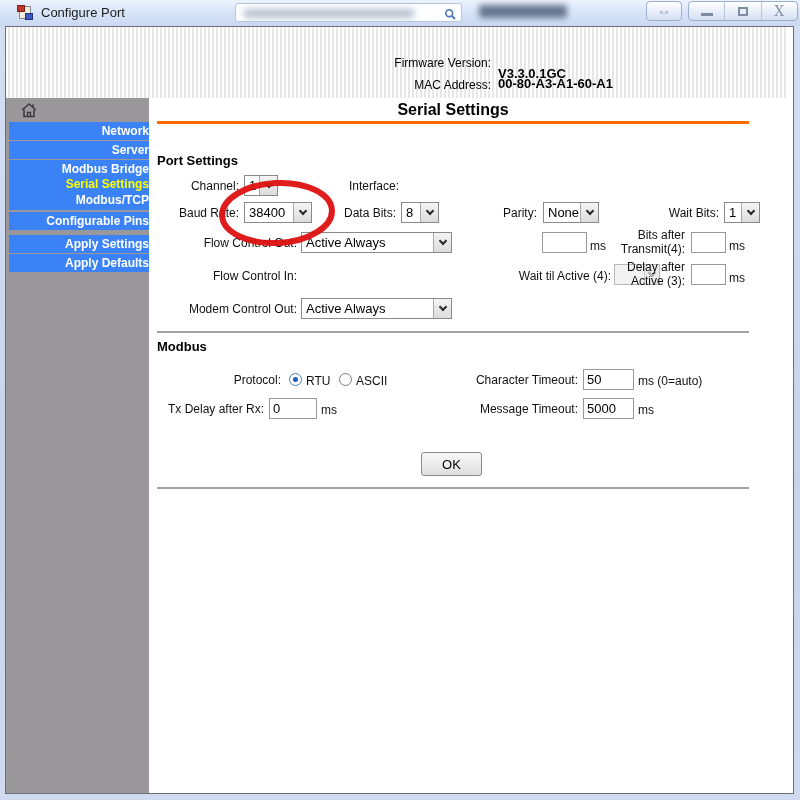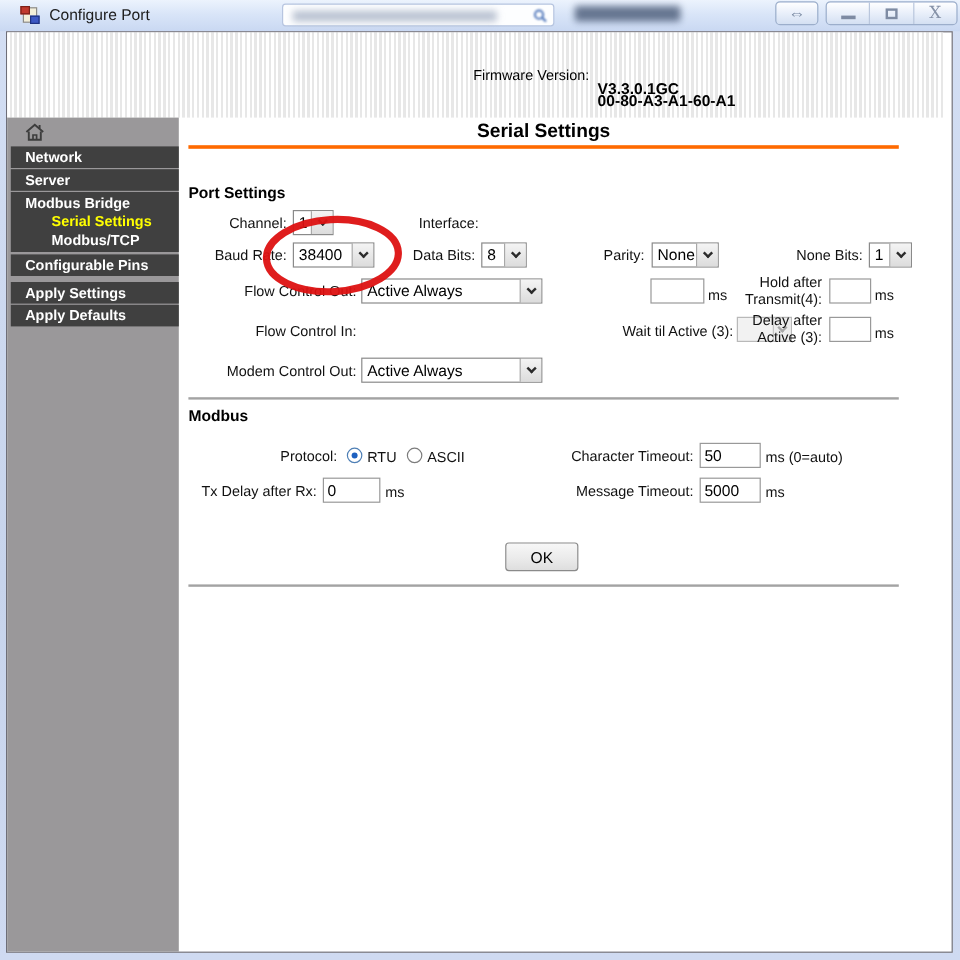--- a/index.html
+++ b/index.html
@@ -47,22 +47,22 @@
   }
   .stripes {
     position:absolute; left:0; top:0; width:780px; height:71px;
     background:repeating-linear-gradient(90deg,#ffffff 0px,#ffffff 2px,#e7e7e7 2px,#e7e7e7 4px);
   }
   .hdr-label { position:absolute; font-size:12px; color:#000; text-align:right; }
   .hdr-value { position:absolute; font-size:13px; font-weight:bold; color:#000; }
   
   .sidebar-bg { position:absolute; left:0; top:71px; width:143px; height:695px; background:#9a989a; }
   .side-item {
-    position:absolute; left:3px; width:140px; background:#404040; color:#ffffff;
-    font-size:12px; font-weight:bold; padding:2px 0 16px 12px; cursor:default;
+    position:absolute; left:3px; width:140px; background:#3b82f6; color:#ffffff;
+    font-size:12px; font-weight:bold; padding:2px 0 16px 12px; cursor:default;text-align:right;
   }
   .home-row { position:absolute; left:3px; top:74px; width:140px; height:20px; }
   .sub-item { font-size:12px; font-weight:bold; padding-left:22px; color:#ffffff; line-height:16px; }
   .sub-sel { color:#ffff00; }
   
   .page-title { position:absolute; left:150px; top:74px; width:594px; text-align:center; font-size:16px; font-weight:bold; color:#000; }
   .orange-rule { position:absolute; left:151px; top:94px; width:592px; height:3px; background:#ff6a00; }
   .gray-rule { position:absolute; left:151px; height:2px; width:592px; background:#a3a3a3; }
   .sect-head { position:absolute; font-size:13px; font-weight:bold; color:#000; }
   .lbl { position:absolute; font-size:12px; color:#111; text-align:right; }
@@ -123,20 +123,21 @@
           <span class="close-x">X</span>
         </div>
     </div>
   </div>
 
   <div class="inner">
 
     <div class="stripes">
       <div class="hdr-label" style="left:255px; top:29px; width:230px;">Firmware Version:</div>
       <div class="hdr-value" style="left:492px; top:27px;margin-top:12px;">V3.3.0.1GC</div>
+      <div class="hdr-label" style="left:255px; top:51px; width:230px;">MAC Address:</div>
       <div class="hdr-value" style="left:492px; top:49px;">00-80-A3-A1-60-A1</div>
     </div>
 
     <div class="sidebar-bg"></div>
     <div class="home-row">
       <span style="position:absolute;left:11px;top:1px;">
         <svg width="18" height="17" viewBox="0 0 18 17">
             <path d="M2 8 L9 2 L16 8" fill="none" stroke="#3d3d3d" stroke-width="1.6"></path>
             <path d="M4 7.5 V14.5 H14 V7.5" fill="none" stroke="#3d3d3d" stroke-width="1.6"></path>
             <path d="M7.5 14.5 V10.5 H10.5 V14.5" fill="none" stroke="#3d3d3d" stroke-width="1.4"></path>
@@ -183,46 +184,46 @@
           <i class="chev"></i>
         </span>
     </div>
     <div class="lbl" style="left:460px; top:179px; width:71px;">Parity:</div>
     <div class="dd" style="left:537px; top:175px; width:56px;">
       <span class="txt">None</span>
       <span class="btn">
           <i class="chev"></i>
         </span>
     </div>
-    <div class="lbl" style="left:640px; top:179px; width:73px;">None Bits:</div>
+    <div class="lbl" style="left:640px; top:179px; width:73px;">Wait Bits:</div>
     <div class="dd" style="left:718px; top:175px; width:36px;">
       <span class="txt">1</span>
       <span class="btn">
           <i class="chev"></i>
         </span>
     </div>
 
     <div class="lbl" style="left:170px; top:209px; width:121px;">Flow Control Out:</div>
     <div class="dd" style="left:295px; top:205px; width:151px;">
       <span class="txt">Active Always</span>
       <span class="btn">
           <i class="chev"></i>
         </span>
     </div>
     <input class="tin" style="left: 536px; top: 205px; width: 45px;" value="">
     <div class="unit" style="left:584px; top:212px;">ms</div>
     <div class="lbl2" style="left:600px; top:201px; width:79px;">
-      <div>Hold after</div>
+      <div>Bits after</div>
       <div>Transmit(4):</div>
     </div>
     <input class="tin" style="left: 685px; top: 205px; width: 35px;" value="">
     <div class="unit" style="left:723px; top:212px;">ms</div>
 
     <div class="lbl" style="left:170px; top:242px; width:121px;">Flow Control In:</div>
-    <div class="lbl" style="left:490px; top:242px; width:115px;">Wait til Active (3):</div>
+    <div class="lbl" style="left:490px; top:242px; width:115px;">Wait til Active (4):</div>
     <div class="dd disabled" style="left:608px; top:237px; width:46px;">
       <span class="txt">No</span>
       <span class="btn">
           <i class="chev"></i>
         </span>
     </div>
     <div class="lbl2" style="left:600px; top:233px; width:79px;">
       <div>Delay after</div>
       <div>Active (3):</div>
     </div>

